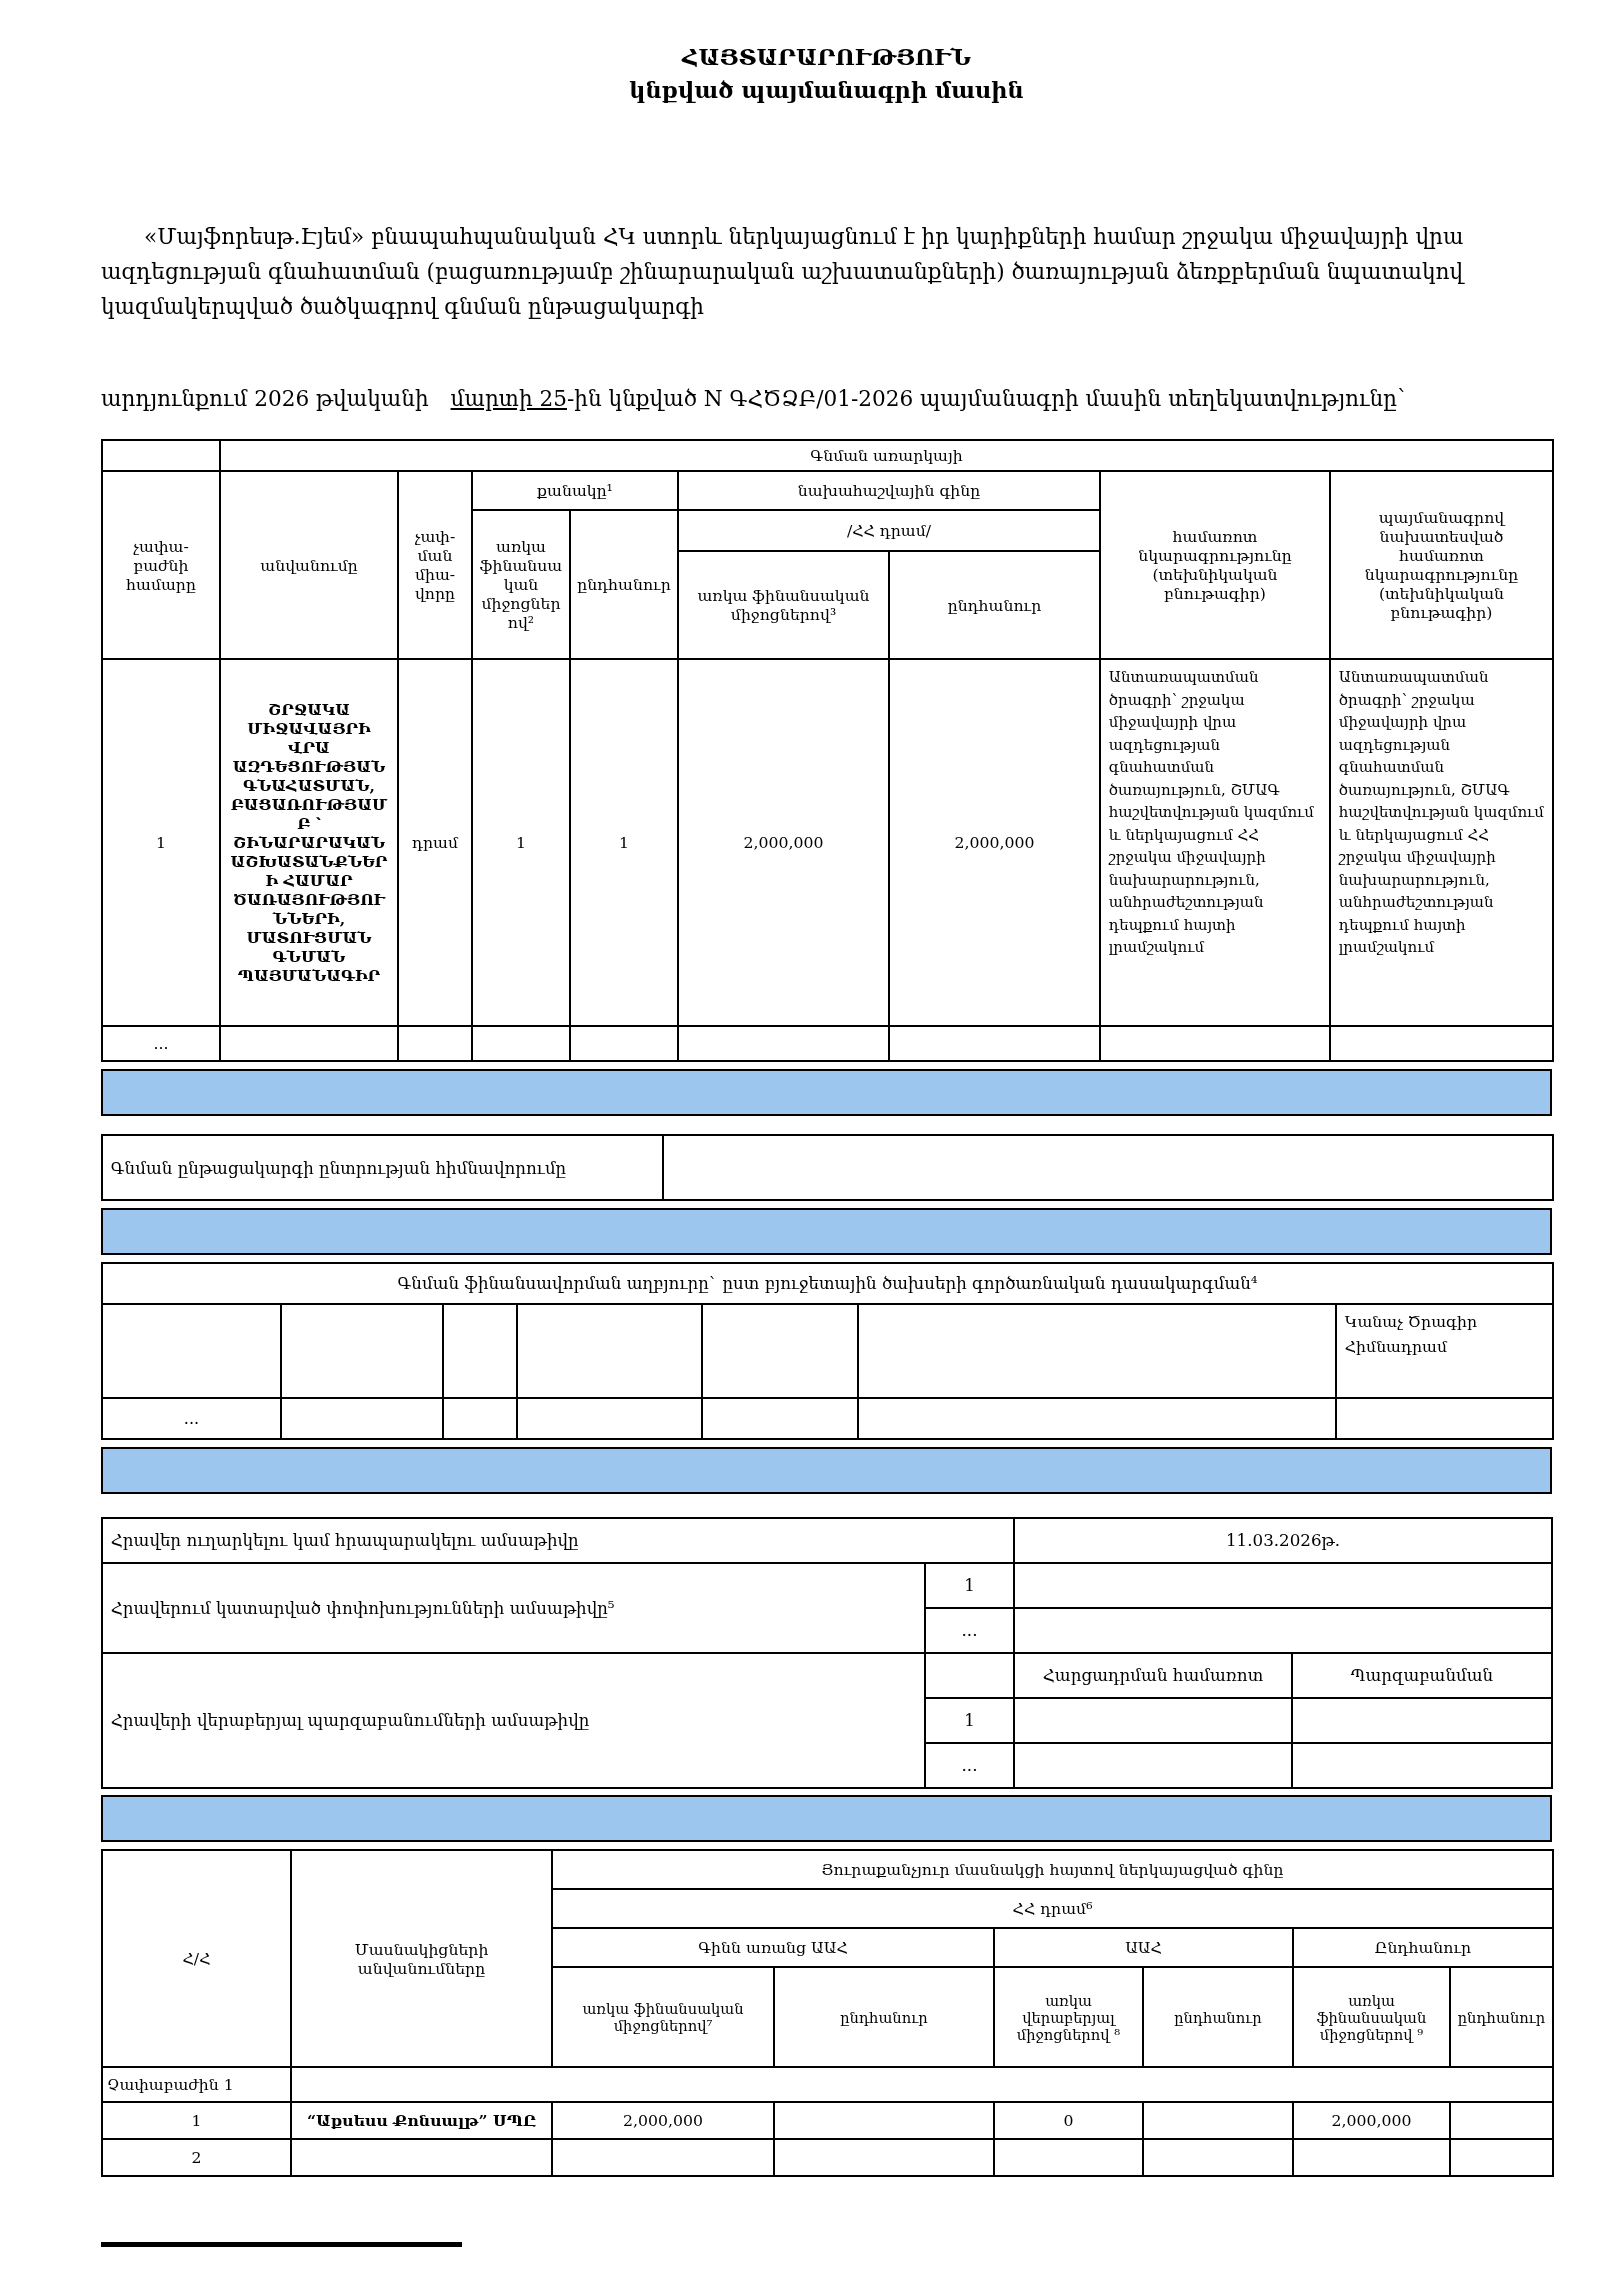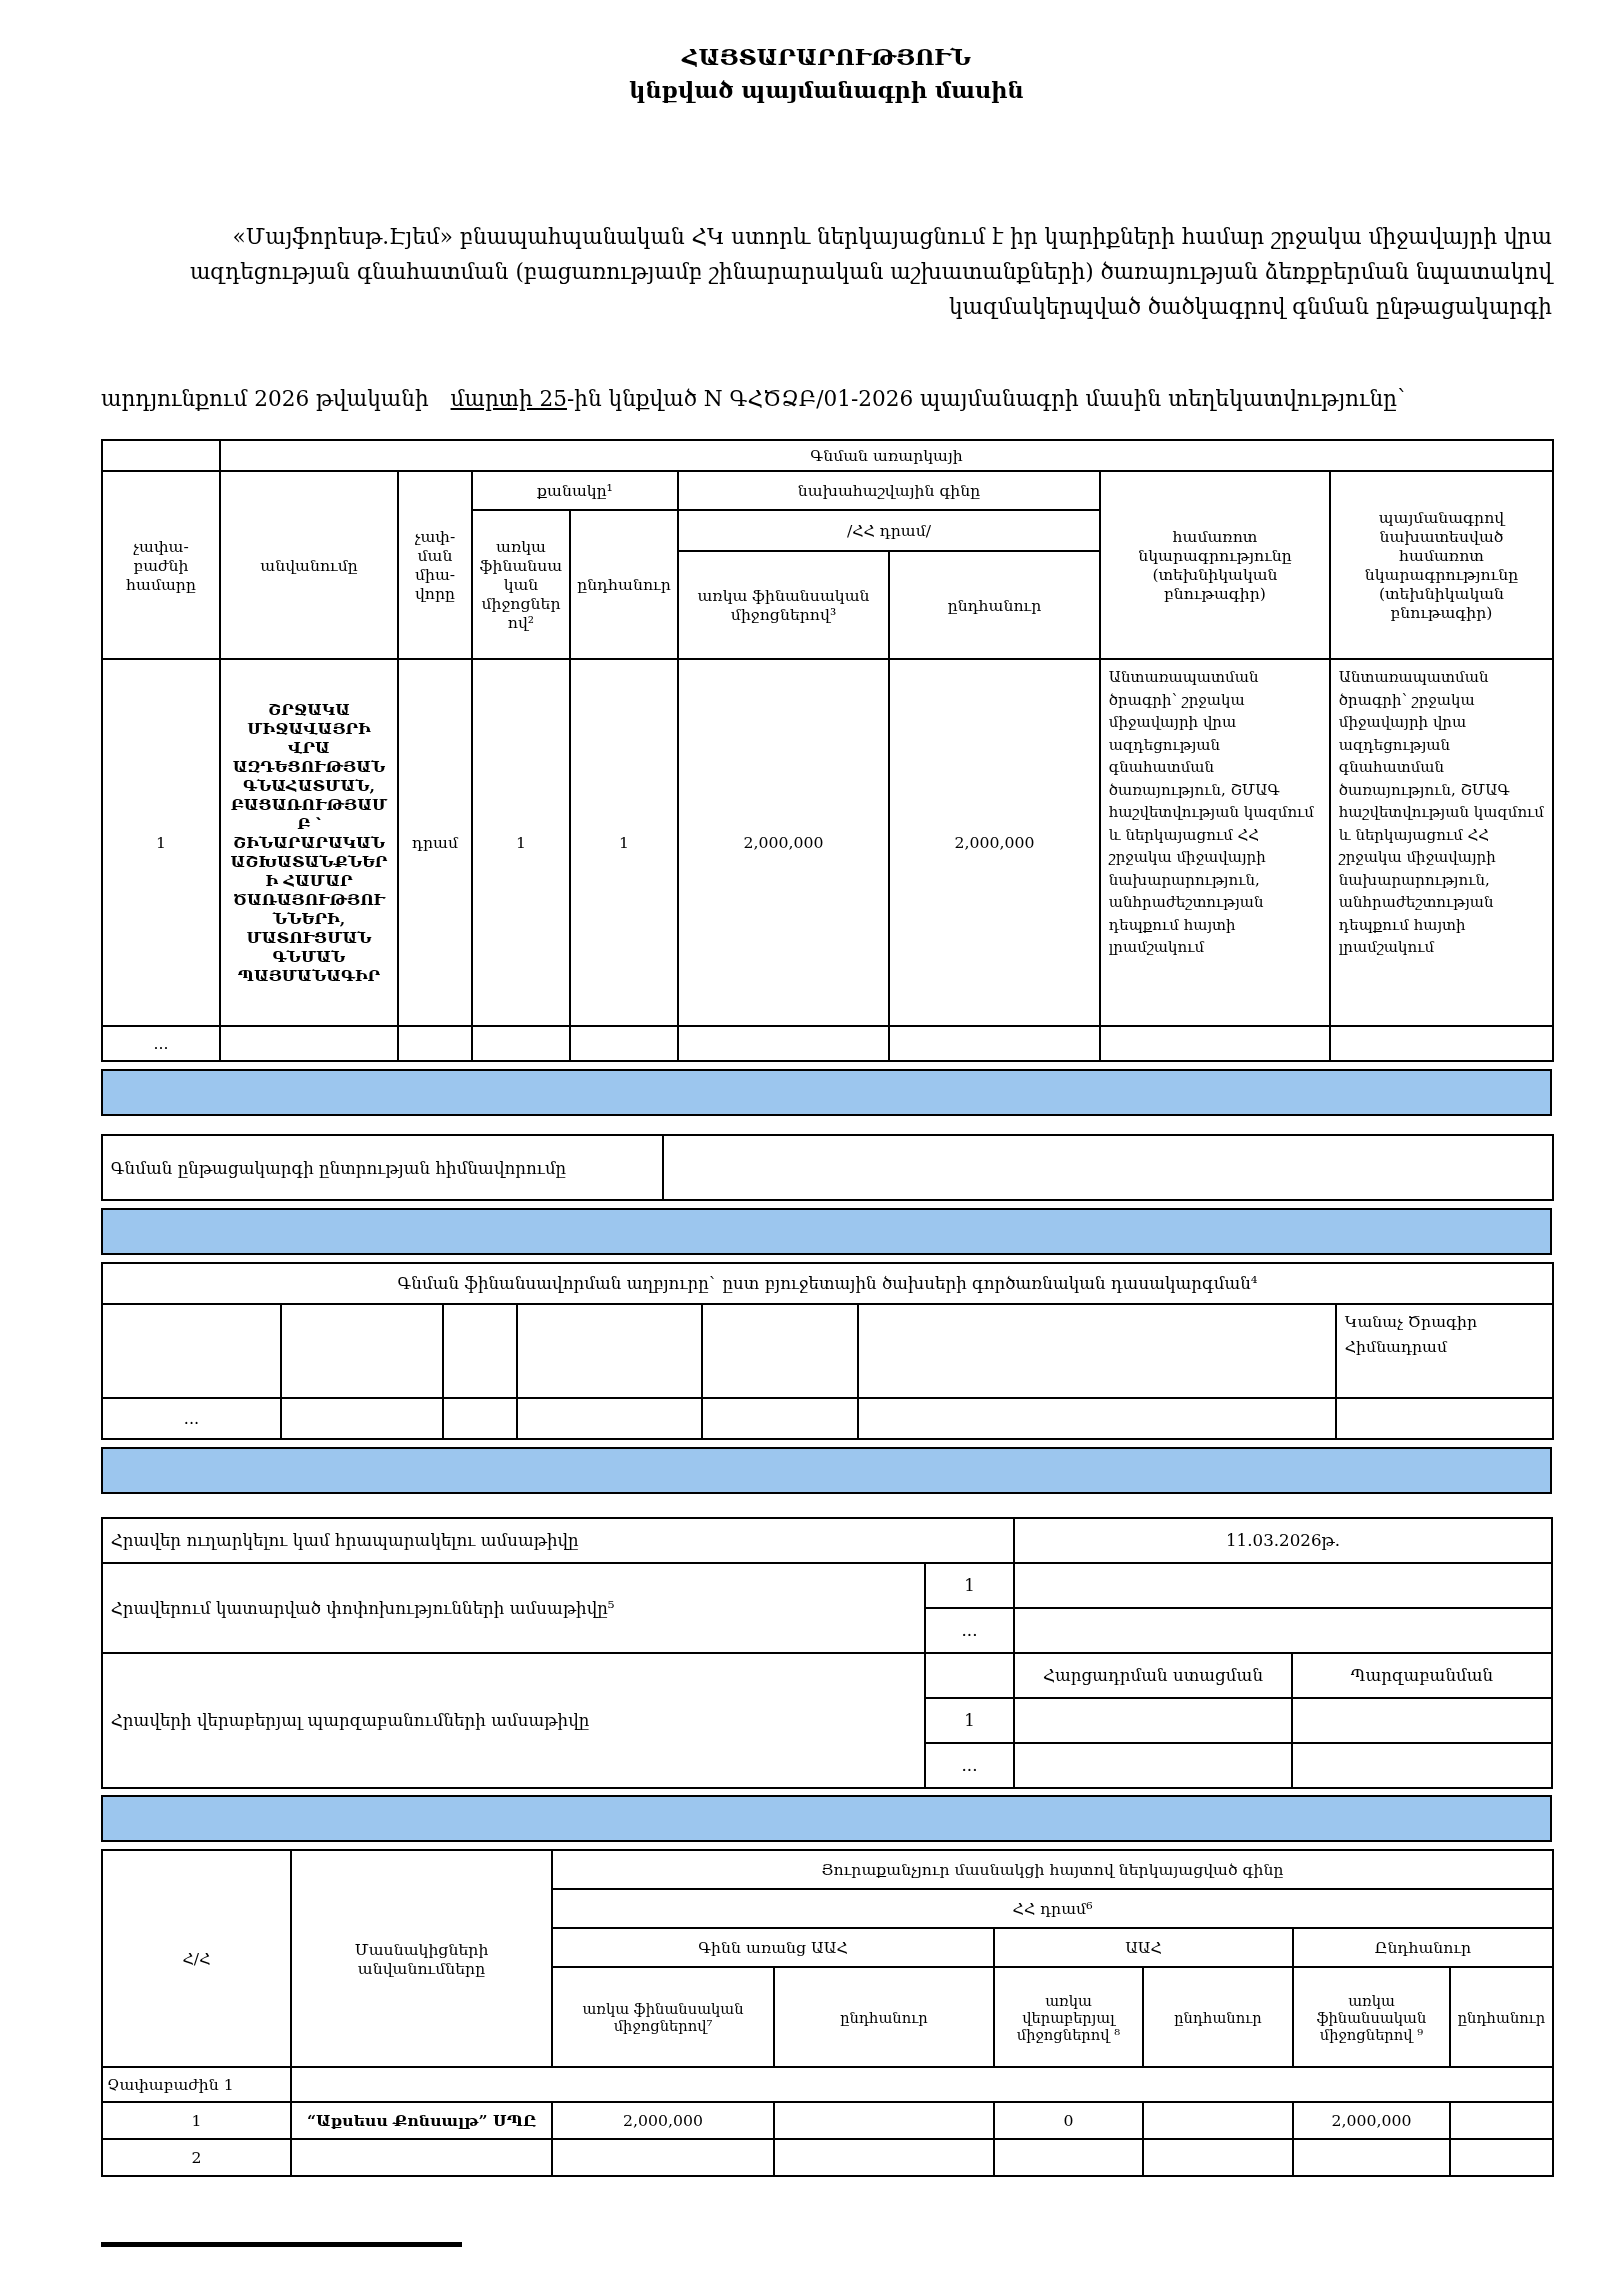--- a/index.html
+++ b/index.html
@@ -6,21 +6,21 @@
   body{
     width:1621px;height:2293px;
     font-family:"DejaVu Serif","DejaVu Sans",serif;
     color:#000;
     position:relative;
   }
   .page{padding:41px 70px 0 101px;width:1451px;}
 
   .doc-title{ text-align:center; font-weight:bold; font-size:22.5px; line-height:1.45; }
 
-  .intro{ margin-top:114px; font-size:21.6px; line-height:1.62; text-indent:43px; text-align:right; }
+  .intro{ margin-top:114px; font-size:21.6px; line-height:1.62; text-indent:43px; text-align:left; }
   .result{ margin-top:57px; font-size:21.6px; line-height:1.62; }
   .u{ text-decoration:underline;margin-left:15px; }
 
   table{ border-collapse:collapse; table-layout:fixed; width:1451px; }
   td,th{ border:2px solid #000; font-weight:normal; padding:2px 3.9px; vertical-align:middle; overflow-wrap:break-word; }
   .c{ text-align:center; }
 
   .main-table{ margin-top:19px; font-size:15.7px; }
   .main-table th{ font-size:15.7px; }
   .name-cell{ font-weight:bold; text-transform:uppercase; text-align:center; font-size:15.7px; padding:5.9px; }
@@ -193,21 +193,21 @@
       <td class="c">1</td>
       <td colspan="2"></td>
     </tr>
     <tr>
       <td class="c">...</td>
       <td colspan="2"></td>
     </tr>
     <tr>
       <td rowspan="3" class="dates-label">Հրավերի վերաբերյալ պարզաբանումների ամսաթիվը</td>
       <td></td>
-      <td class="c">Հարցադրման ստացման</td>
+      <td class="c">Հարցադրման համառոտ</td>
       <td class="c">Պարզաբանման</td>
     </tr>
     <tr>
       <td class="c">1</td>
       <td></td>
       <td></td>
     </tr>
     <tr>
       <td class="c">...</td>
       <td></td>

